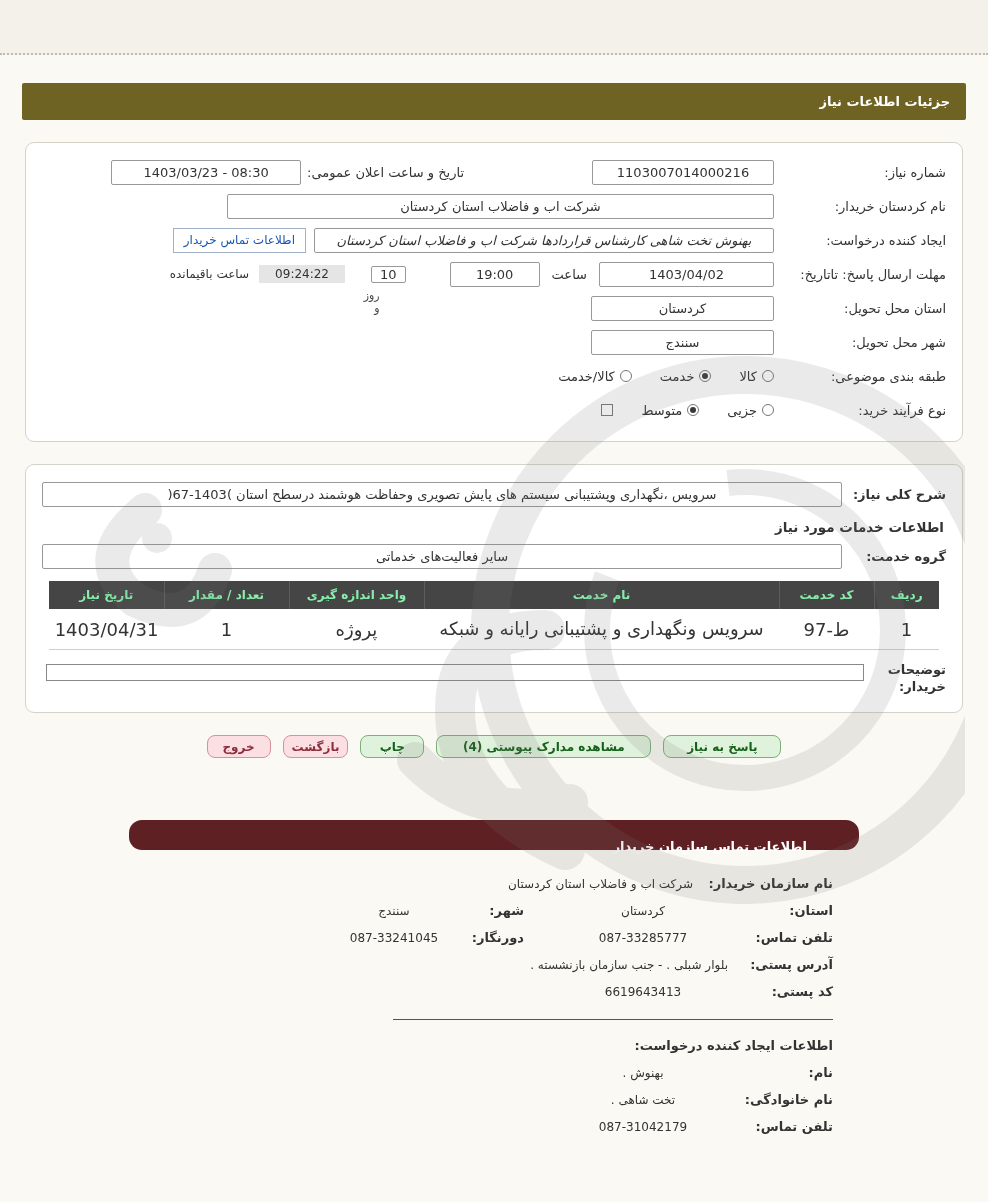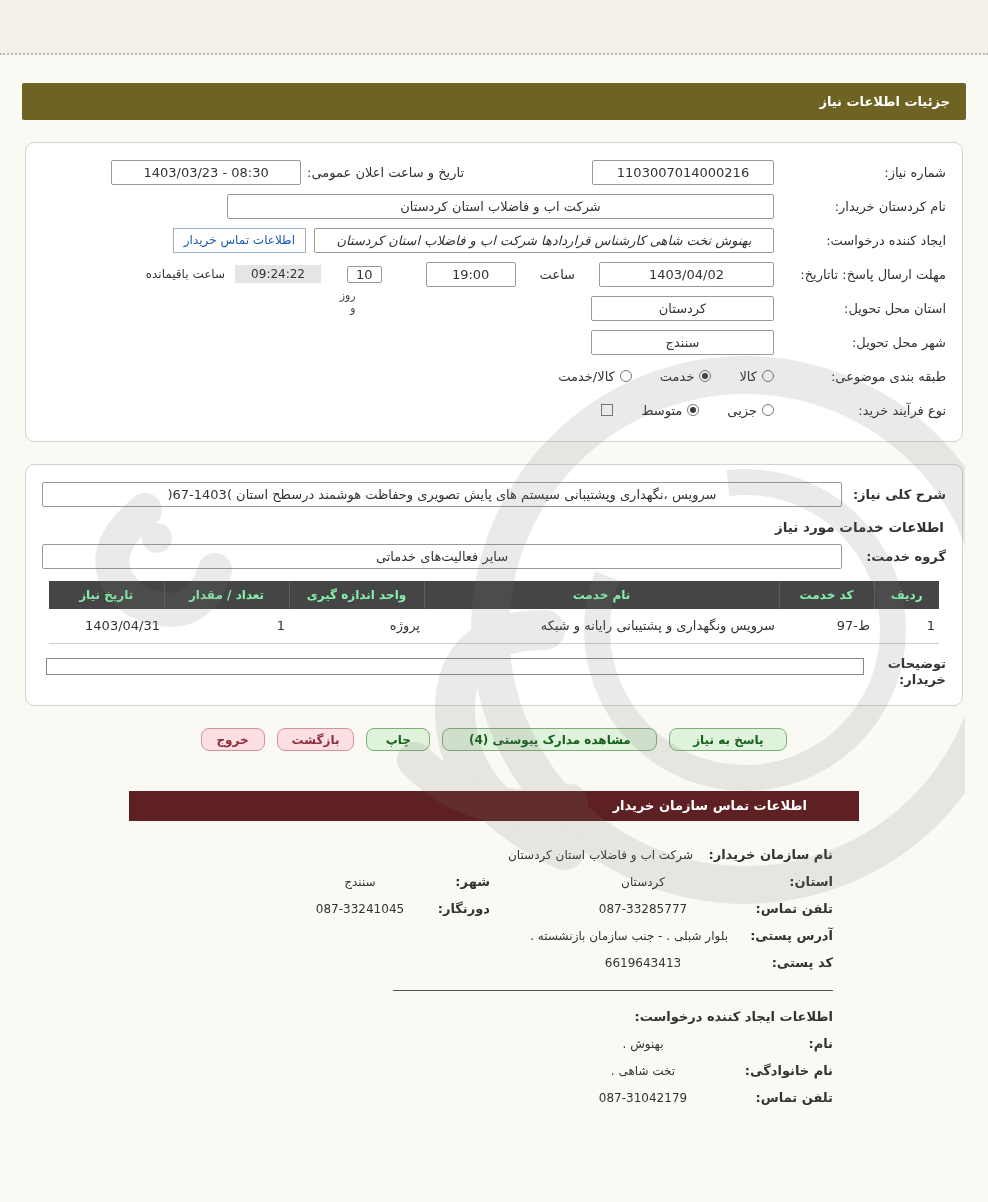--- a/index.html
+++ b/index.html
@@ -36,21 +36,21 @@
   .w180{width:182px;} .w190{width:190px;} .w545{width:547px;} .w460{width:460px;font-style:italic;}
   .w183{width:183px;} .w175{width:175px;} .w90{width:90px;} .wflex{flex:1;}
   .gap-announce{ margin-right:128px; }
 
   .contact-link {
     border:1px solid #9fb0c8; color:#1a56b0; font-size:12px;
     height:25px; line-height:23px; padding:0 10px; margin-right:8px;
     background:#fff; cursor:pointer; white-space:nowrap;
   }
 
-  .hour-label{ margin:0 24px; }
+  .hour-label{ margin:0 12px; }
   .days-wrap{ position:relative; margin-right:44px; }
   .days-caption{ position:absolute; top:26px; right:26px; font-size:11px; color:#444; }
   .remaining{
     width:86px; height:18px; line-height:18px; background:#e5e5e5;
     text-align:center; font-size:12px; margin-right:26px; color:#333;
   }
   .remaining-label{ font-size:12px; margin-right:10px;margin-left:14px; }
 
   .opt{ display:flex; align-items:center; margin-left:28px; }
   .radio{
@@ -66,57 +66,57 @@
 
   .section-title{ font-weight:bold; font-size:13.5px; margin:10px 2px 6px; }
 
   table.svc{ border-collapse:collapse; table-layout:fixed; width:890px; margin:10px auto 0; }
   table.svc th{
     background:#454545; color:#86efac; font-size:12px; font-weight:bold;
     padding:7px 4px; border-left:1px solid #5c5c5c; white-space:nowrap; overflow:hidden;
   }
   table.svc th:last-child{ border-left:none; }
   table.svc td{
-    background:#fff; font-size:13px; text-align:right; padding:8px 4px;
+    background:#fff; font-size:18px; text-align:center; padding:8px 4px;
     border-bottom:1px solid #cfcfcf; color:#333;
   }
   td.name-cell{ padding:6px 58px; line-height:1.35; }
   .col-row{width:65px;} .col-code{width:95px;} .col-name{width:355px;}
   .col-unit{width:135px;} .col-qty{width:125px;} .col-date{width:115px;}
 
   .notes-row{ margin-top:12px; align-items:flex-start; }
   .notes-label{ font-weight:bold; width:82px; flex-shrink:0; line-height:1.3; }
   .notes-input{
     flex:1; height:17px; border:1px solid #888; margin-left:4px; margin-top:2px;
     background:#fff;
   }
 
   .btn-row{ display:flex; justify-content:center; gap:12px; margin-top:22px; }
   .btn{
     height:23px; border-radius:8px; font-size:12px; font-weight:bold;
-    padding:0 14px; cursor:pointer; font-family:"DejaVu Sans", sans-serif; white-space:nowrap;
+    padding:0 8px; cursor:pointer; font-family:"DejaVu Sans", sans-serif; white-space:nowrap;
   }
   .btn.green{ background:#dff2dc; border:1px solid #7fae7a; color:#17611c; }
   .btn.pink{ background:#fbdfe3; border:1px solid #d4929b; color:#8d2f3c; }
   .btn-respond{ min-width:118px; } .btn-attach{ min-width:215px; }
   .btn-small{ min-width:64px; }
 
   .contact-bar{
-    width:730px; margin:40px auto 0; height:30px; line-height:30px;
+    width:730px; margin:62px auto 0; height:30px; line-height:30px;
     background:#5e2023; color:#fff; font-weight:bold; font-size:13px;
-    padding:0 52px; text-align:right;
+    padding:12px 52px; text-align:right;border-radius:13px;
   }
 
   .contact{ width:600px; margin:26px 155px 0 auto; }
   .crow{ display:flex; align-items:center; margin:12px 0; }
   .clabel{ font-weight:bold; min-width:95px; flex-shrink:0; }
   .clabel.wide{ min-width:130px; }
   .cval{ width:190px; text-align:center; font-size:12px; }
   .cval.free{ width:auto; margin-right:10px; }
-  .clabel2{ font-weight:bold; min-width:70px; margin-right:58px; flex-shrink:0; }
+  .clabel2{ font-weight:bold; min-width:70px; margin-right:24px; flex-shrink:0; }
   .cval2{ width:120px; text-align:center; font-size:12px; }
   .cline{ width:440px; border-top:1px solid #555; margin:20px 0 18px auto; margin-right:0; }
   .creator-title{ font-weight:bold; margin:14px 0 4px; }
 
   .watermark{ position:absolute; top:330px; left:25px; opacity:0.15; z-index:40; pointer-events:none; }
 </style>
 </head>
 <body>
 
 <div class="top-strip"></div>

